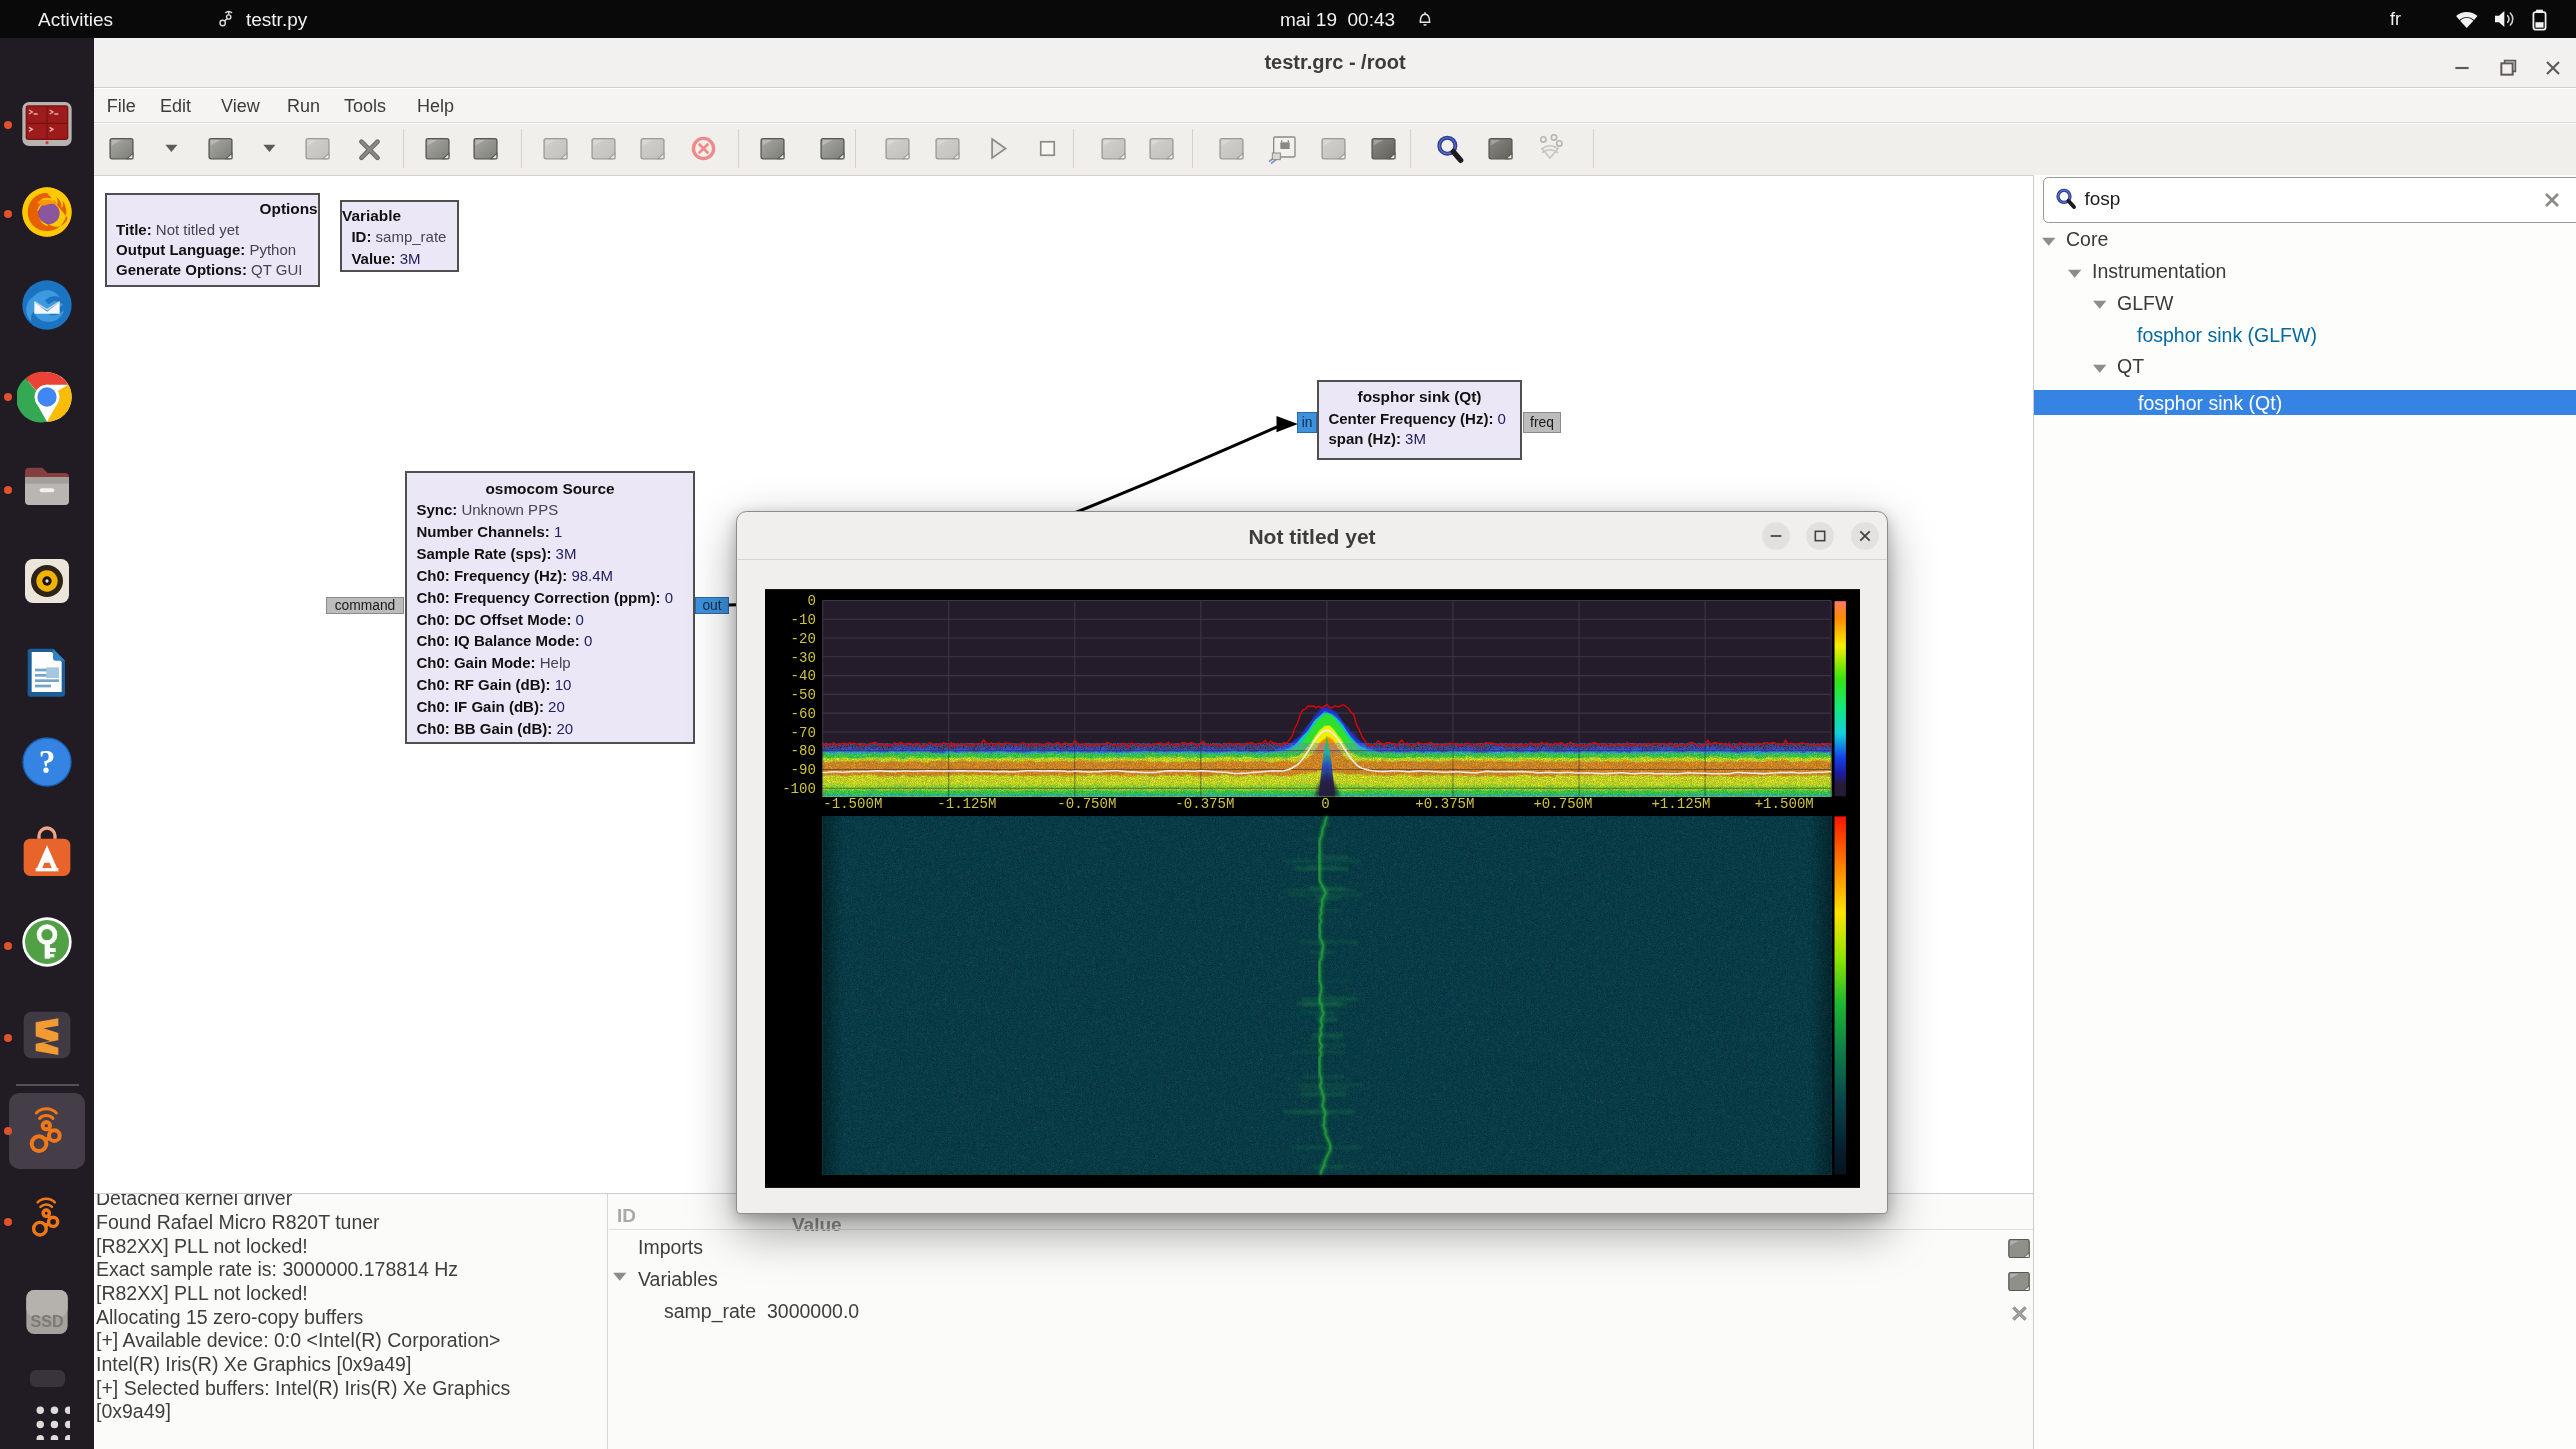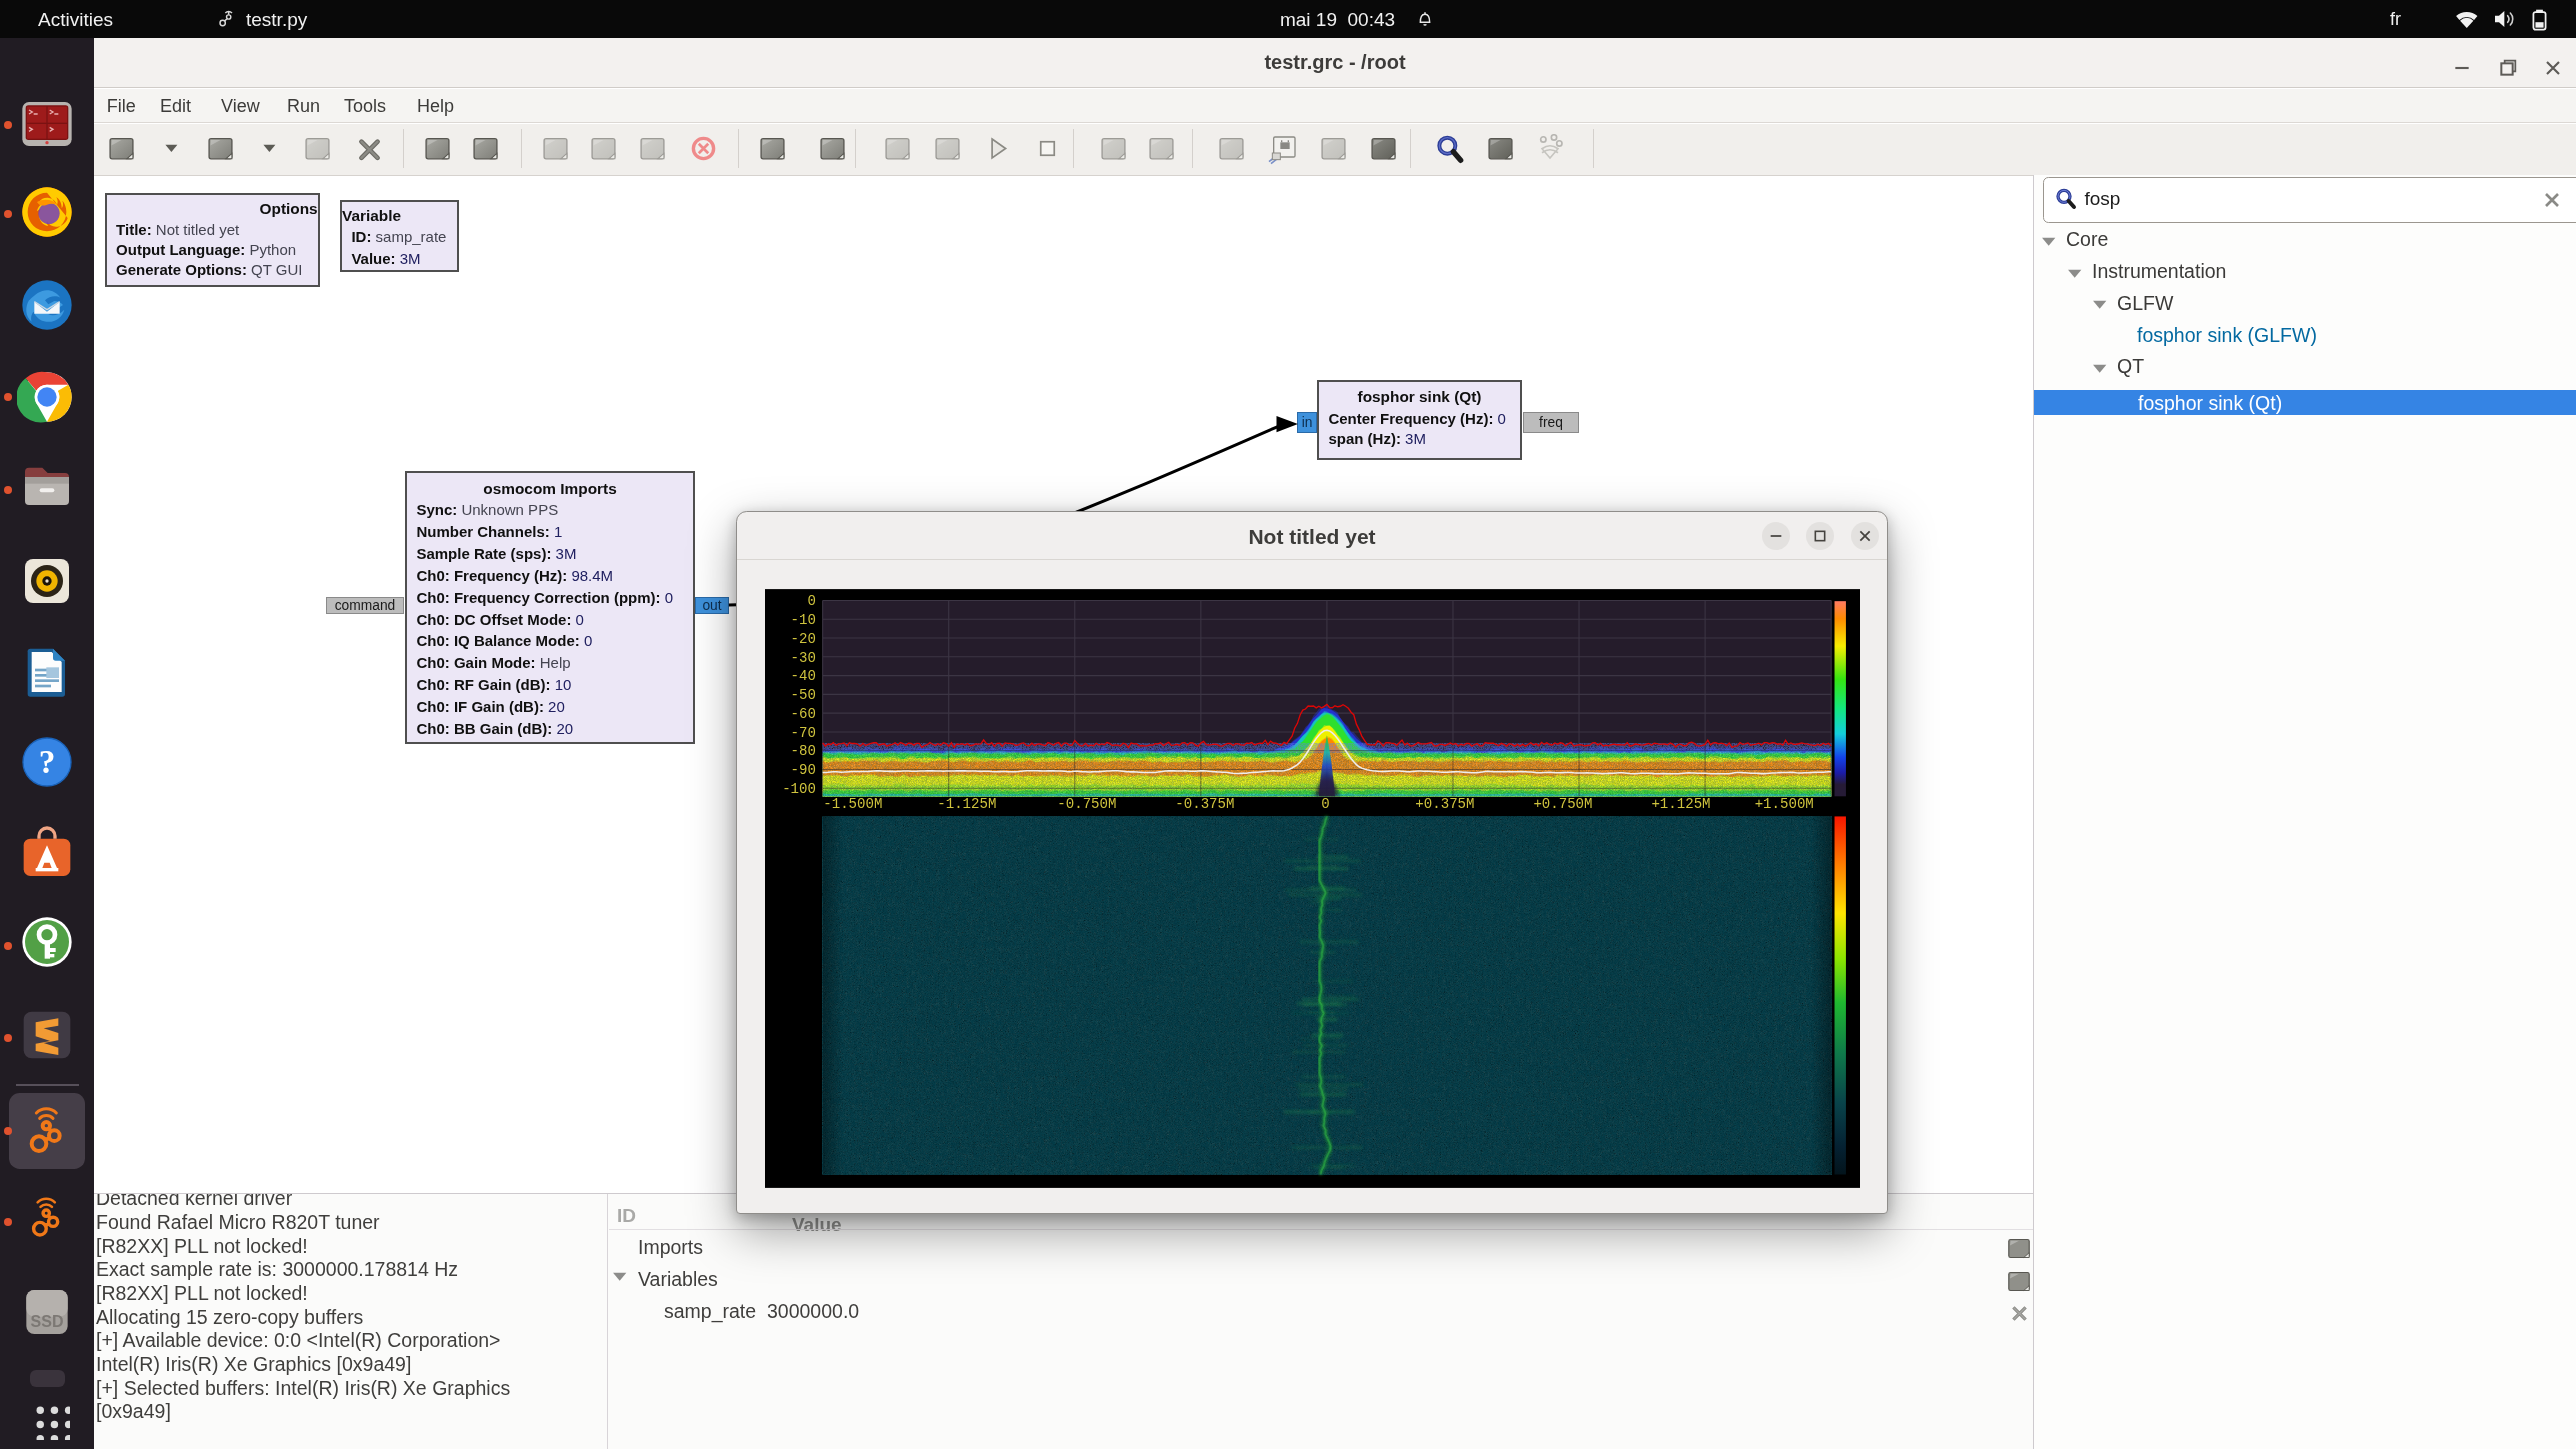--- a/index.html
+++ b/index.html
@@ -447,42 +447,42 @@
       <div class="abs" style="left:9.4px;top:26px;font-size:15px;white-space:nowrap;color:#101010"><span class="b">Title:</span> <span style="color:#444450">Not titled yet</span></div>
       <div class="abs" style="left:9.4px;top:46px;font-size:15px;white-space:nowrap;color:#101010"><span class="b">Output Language:</span> <span style="color:#444450">Python</span></div>
       <div class="abs" style="left:9.4px;top:66px;font-size:15px;white-space:nowrap;color:#101010"><span class="b">Generate Options:</span> <span style="color:#444450">QT GUI</span></div>
     </div>
     <div class="abs" style="left:246px;top:162px;width:119px;height:72px;background:#ece7f6;border:2px solid #4f4f4f">
       <div class="abs b" style="left:0;top:4.7px;width:115px;text-align:left;font-size:15.4px;color:#101010">Variable</div>
       <div class="abs" style="left:9.4px;top:26px;font-size:15px;white-space:nowrap;color:#101010"><span class="b">ID:</span> <span style="color:#444450">samp_rate</span></div>
       <div class="abs" style="left:9.4px;top:48px;font-size:15px;white-space:nowrap;color:#101010"><span class="b">Value:</span> <span style="color:#202060">3M</span></div>
     </div>
     <div class="abs" style="left:311px;top:433px;width:290px;height:273px;background:#ece7f6;border:2px solid #4f4f4f">
-      <div class="abs b" style="left:0;top:6.7px;width:286px;text-align:center;font-size:15.4px;color:#101010">osmocom Imports</div>
+      <div class="abs b" style="left:0;top:6.7px;width:286px;text-align:center;font-size:15.4px;color:#101010">osmocom Source</div>
       <div class="abs" style="left:9.4px;top:28px;font-size:15px;white-space:nowrap;color:#101010"><span class="b">Sync:</span> <span style="color:#444450">Unknown PPS</span></div>
       <div class="abs" style="left:9.4px;top:50px;font-size:15px;white-space:nowrap;color:#101010"><span class="b">Number Channels:</span> <span style="color:#202060">1</span></div>
       <div class="abs" style="left:9.4px;top:72px;font-size:15px;white-space:nowrap;color:#101010"><span class="b">Sample Rate (sps):</span> <span style="color:#202060">3M</span></div>
       <div class="abs" style="left:9.4px;top:94px;font-size:15px;white-space:nowrap;color:#101010"><span class="b">Ch0: Frequency (Hz):</span> <span style="color:#202060">98.4M</span></div>
       <div class="abs" style="left:9.4px;top:116px;font-size:15px;white-space:nowrap;color:#101010"><span class="b">Ch0: Frequency Correction (ppm):</span> <span style="color:#202060">0</span></div>
       <div class="abs" style="left:9.4px;top:138px;font-size:15px;white-space:nowrap;color:#101010"><span class="b">Ch0: DC Offset Mode:</span> <span style="color:#202060">0</span></div>
       <div class="abs" style="left:9.4px;top:159px;font-size:15px;white-space:nowrap;color:#101010"><span class="b">Ch0: IQ Balance Mode:</span> <span style="color:#202060">0</span></div>
       <div class="abs" style="left:9.4px;top:181px;font-size:15px;white-space:nowrap;color:#101010"><span class="b">Ch0: Gain Mode:</span> <span style="color:#444450">Help</span></div>
       <div class="abs" style="left:9.4px;top:203px;font-size:15px;white-space:nowrap;color:#101010"><span class="b">Ch0: RF Gain (dB):</span> <span style="color:#202060">10</span></div>
       <div class="abs" style="left:9.4px;top:225px;font-size:15px;white-space:nowrap;color:#101010"><span class="b">Ch0: IF Gain (dB):</span> <span style="color:#202060">20</span></div>
       <div class="abs" style="left:9.4px;top:247px;font-size:15px;white-space:nowrap;color:#101010"><span class="b">Ch0: BB Gain (dB):</span> <span style="color:#202060">20</span></div>
     </div>
     <div class="abs" style="left:1223px;top:342px;width:205px;height:80px;background:#ece7f6;border:2px solid #4f4f4f">
       <div class="abs b" style="left:0;top:6px;width:201px;text-align:center;font-size:15.4px;color:#101010">fosphor sink (Qt)</div>
       <div class="abs" style="left:9.4px;top:27.5px;font-size:15px;white-space:nowrap;color:#101010"><span class="b">Center Frequency (Hz):</span> <span style="color:#202060">0</span></div>
       <div class="abs" style="left:9.4px;top:48px;font-size:15px;white-space:nowrap;color:#101010"><span class="b">span (Hz):</span> <span style="color:#202060">3M</span></div>
     </div>
     <div class="abs" style="left:232px;top:559px;width:78px;height:17px;background:#bcbcbc;border:0.7px solid #8a8a8a;font-size:13.8px;color:#1a1a1a;text-align:center;line-height:15.4px">command</div>
     <div class="abs" style="left:601px;top:559px;width:34px;height:17px;background:#3e91dc;border:0.7px solid #2a6aa8;font-size:13.8px;color:#0d2d4d;text-align:center;line-height:15.4px">out</div>
     <div class="abs" style="left:1203px;top:374px;width:20px;height:21px;background:#3e91dc;border:0.7px solid #2a6aa8;font-size:13.8px;color:#0d2d4d;text-align:center;line-height:19.5px">in</div>
-    <div class="abs" style="left:1429px;top:374px;width:56px;height:21px;background:#bcbcbc;border:0.7px solid #8a8a8a;font-size:13.8px;color:#1a1a1a;text-align:center;line-height:19.5px">freq</div>
+    <div class="abs" style="left:1429px;top:374px;width:38px;height:21px;background:#bcbcbc;border:0.7px solid #8a8a8a;font-size:13.8px;color:#1a1a1a;text-align:center;line-height:19.5px">freq</div>
     <svg class="abs" style="left:631px;top:366px;z-index:5" width="678" height="248" viewBox="0 0 1010 370">
 <path d="M5,300 C 220,298 540,158 830,31" fill="none" stroke="#000" stroke-width="4.5"></path>
 <path d="M854,30 L822,18 L822,42 Z" fill="#000"></path>
     </svg>
 <div class="abs" style="left:0;top:1155px;width:1939px;height:256px;background:#fbfbfa;border-top:1.3px solid #cecace;overflow:hidden">
  <div class="abs" style="left:513px;top:0;width:1.3px;height:256px;background:#d8d4d8"></div>
  <div class="abs b" style="left:523px;top:10.7px;font-size:19px;color:#a9a9a7">ID</div>
  <div class="abs b" style="left:698px;top:20px;font-size:19px;color:#8f8f8d">Value</div>
  <div class="abs" style="left:515px;top:35px;width:1425px;height:0.7px;background:#e2dfe2"></div>
  <div class="abs" style="left:544px;top:42px;font-size:19.5px;color:#3f3e3c">Imports</div>

